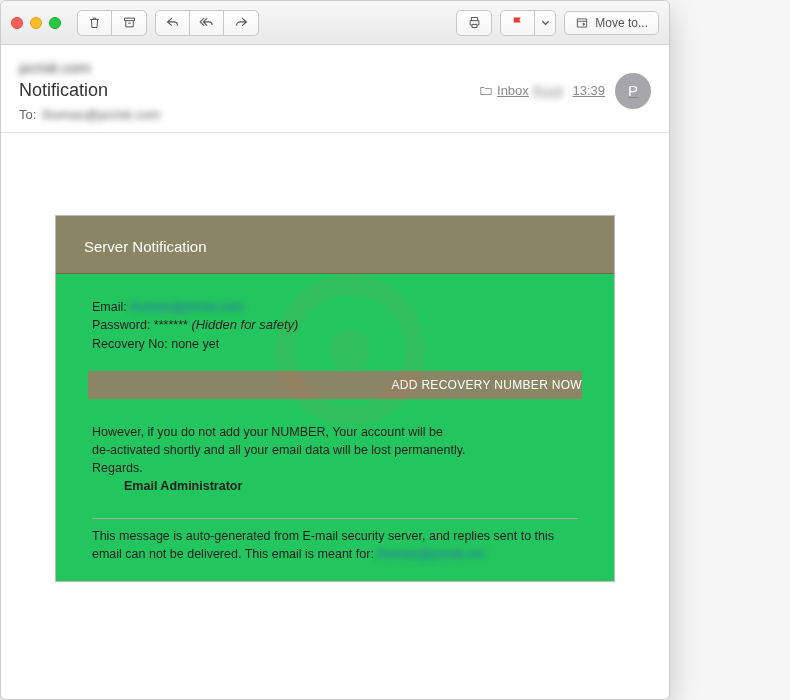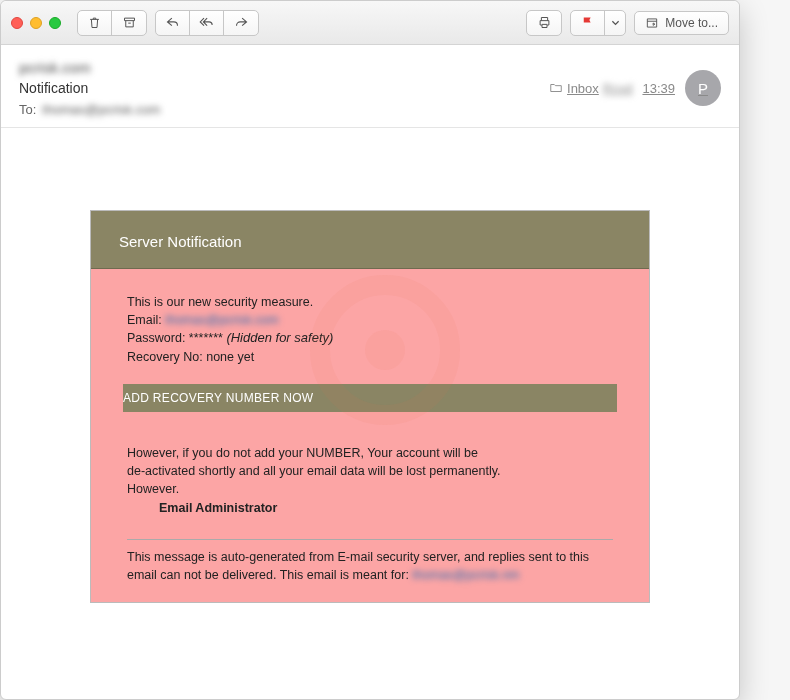--- a/index.html
+++ b/index.html
@@ -1,56 +1,56 @@
 <!DOCTYPE html>
 <html><head>
 <meta charset="utf-8">
 <style>
 * { box-sizing: border-box; margin: 0; padding: 0; }
 body { font-family: -apple-system, "Helvetica Neue", Helvetica, Arial, sans-serif; background: #f6f6f6; width: 790px; height: 700px; overflow: hidden; }
-.window { width: 740px; height: 700px; background: #fff; border: 1px solid #ccc; border-radius: 6px; box-shadow: 0 10px 30px rgba(0,0,0,.2); position: relative; }
+.window { width: 670px; height: 700px; background: #fff; border: 1px solid #ccc; border-radius: 6px; box-shadow: 0 10px 30px rgba(0,0,0,.2); position: relative; }
 
 
 .titlebar { height: 44px; background: linear-gradient(#f7f7f7,#e9e9e9); border-bottom: 1px solid #d4d4d4; border-radius: 6px 6px 0 0; display:flex; align-items:center; padding:0 10px; gap:8px; }
 .traffic { display:flex; gap:7px; margin-right:8px; }
 .tlight { width:12px; height:12px; border-radius:50%; }
 .red { background:#ff5f57; border:1px solid #e2463f; }
 .yellow { background:#ffbd2e; border:1px solid #dea123; }
 .green { background:#28c940; border:1px solid #1aab29; }
 .btngrp { display:flex; border:1px solid #c7c7c7; border-radius:5px; overflow:hidden; background:linear-gradient(#fff,#f5f5f5); }
 .btngrp .btn { width:34px; height:24px; display:flex; align-items:center; justify-content:center; border-right:1px solid #c7c7c7; color:#555; cursor:pointer; }
 .btngrp .btn:last-child { border-right:none; }
 .btn svg { width:15px; height:15px; }
 .spacer { flex:1; }
 .moveto { height:24px; display:flex; align-items:center; padding:0 10px; border:1px solid #c7c7c7; border-radius:5px; background:linear-gradient(#fff,#f5f5f5); gap:6px; color:#555; font-size:12px; cursor:pointer; }
 
 
 .hdr { padding:14px 18px 10px; border-bottom:1px solid #e5e5e5; }
 .hdr-top { display:flex; align-items:center; }
 .hdr-left { flex:1; }
 .sender { font-size:15px; color:#444; filter: blur(3px); }
-.subject { font-size:14px; color:#333; margin-top:4px; }
+.subject { font-size:18px; color:#333; margin-top:4px; }
 .to-line { font-size:13px; color:#666; margin-top:6px; display:flex; gap:6px; align-items:flex-end; }
 .to-addr { filter: blur(3px); color:#555; }
 .hdr-right { display:flex; align-items:center; gap:10px; color:#8a8a8a; font-size:13px;text-decoration:underline; }
 .hdr-right .folder { display:flex; align-items:center; gap:4px; }
 .hdr-right .folder span.blur { filter:blur(3px); }
 .avatar { width:36px; height:36px; border-radius:50%; background:#a7a7ab; color:#fff; display:flex; align-items:center; justify-content:center; font-size:15px; font-weight:500; }
 
 
 .body { padding:18px; height:calc(700px - 44px - 86px); overflow:hidden; }
-.mailcard { width:560px; margin:64px auto 0; border:1px solid #bbb; background:#fca5a5; }
+.mailcard { width:560px; margin:64px auto 0; border:1px solid #bbb; background:#22c55e; }
 .mailcard-hdr { background:#8a8564; padding:22px 28px 18px; border-bottom:1px solid #6f6b50; }
 .mailcard-hdr h2 { color:#fff; font-size:15px; font-weight:500; }
 .mailcard-body { padding:24px 36px 10px; }
 .mailcard-body p { font-size:12.5px; color:#222; line-height:1.45; }
 .mailcard-body .lbl { font-size:12.5px; color:#222; }
 .mailcard-body .blur-inline { filter:blur(3px); color:#2e6ab0; }
 .mailcard-body .hidden-note { font-style:italic; font-size:13px; }
-.cta { margin:18px -4px 32px; background:#8a8564; color:#fff; text-align:left; padding:7px 0; font-size:12px; letter-spacing:.3px; cursor:pointer; }
+.cta { margin:18px -4px 24px; background:#8a8564; color:#fff; text-align:right; padding:7px 0; font-size:12px; letter-spacing:.3px; cursor:pointer; }
 .sig { font-weight:700; font-size:13px;padding-left:32px; }
 .footer-divider { border:none; border-top:1px solid #aaa; margin:22px 0 8px; }
 .footnote { font-size:10.5px; color:#222; line-height:1.35; padding-bottom:8px; }
 
 
 .watermark { position:absolute; top:50%; left:50%; transform:translate(-50%,-50%); font-size:120px; font-weight:700; color:rgba(231,111,81,.08); letter-spacing:-8px; pointer-events:none; user-select:none; display:flex; align-items:center; }
 .watermark .circ { width:150px; height:150px; border:20px solid rgba(231,111,81,.08); border-radius:50%; position:relative; margin-right:-30px; }
 .watermark .circ::after { content:""; position:absolute; top:50%; left:50%; width:40px; height:40px; border-radius:50%; background:rgba(231,111,81,.08); transform:translate(-50%,-50%); }
 
 .flag-red { color:#e53935; }
@@ -154,42 +154,41 @@
       </div>
     </div>
   </div>
 
   <div class="body">
     <div class="mailcard">
       <div class="mailcard-hdr">
         <h2>Server Notification</h2>
       </div>
       <div class="mailcard-body">
-        <p>This is our new security measure.</p>
         <p class="lbl">
           <span>Email:</span>
           <span class="blur-inline">thomas@pcrisk.com</span>
         </p>
         <p class="lbl">
           <span>Password:</span>
           <span>*******</span>
           <span class="hidden-note">(Hidden for safety)</span>
         </p>
         <p class="lbl">
           <span>Recovery No:</span>
           <span>none yet</span>
         </p>
 
         <div class="cta">
           <span>ADD RECOVERY NUMBER NOW</span>
         </div>
 
         <p>However, if you do not add your NUMBER, Your account will be</p>
         <p>de-activated shortly and all your email data will be lost permanently.</p>
-        <p>However.</p>
+        <p>Regards.</p>
         <p class="sig">Email Administrator</p>
 
         <hr class="footer-divider">
         <p class="footnote">
           <span>This message is auto-generated from E-mail security server, and replies sent to this email can not be delivered. This email is meant for:</span>
           <span class="blur-inline">thomas@pcrisk.nm</span>
         </p>
       </div>
     </div>
   </div>

